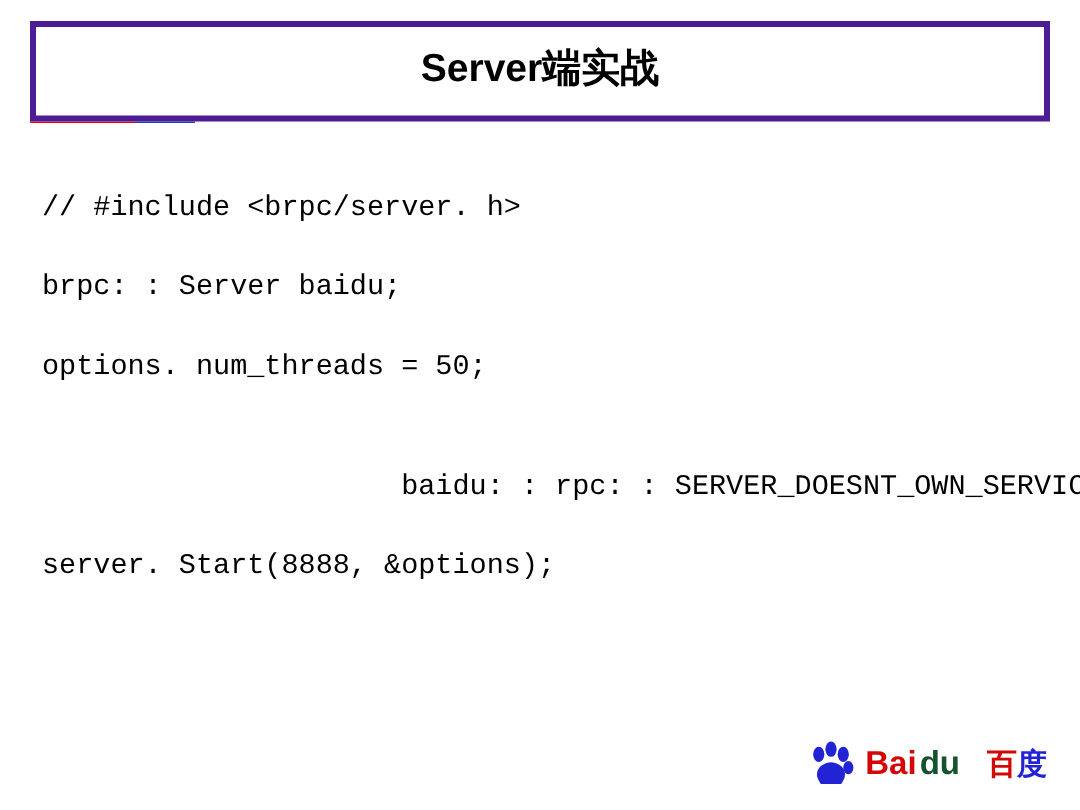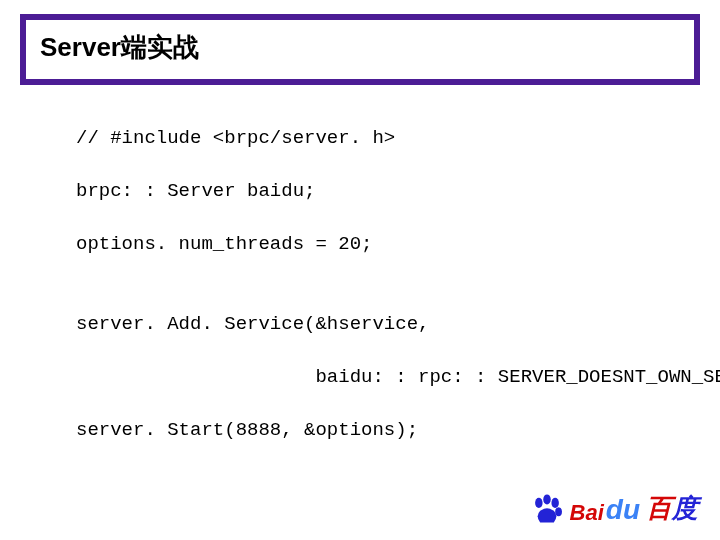--- a/index.html
+++ b/index.html
@@ -9,24 +9,25 @@
     background: #ffffff;
     font-family: Arial, "Microsoft YaHei", sans-serif;
     position: relative;
     overflow: hidden;
   }
   .title-box {
     position: absolute;
     top: 14px;
     left: 20px;
     right: 20px;
-    border: 6px solid #4c1d95;
+    border: 4px solid #4c1d95;
     padding: 10px 14px 14px 14px;
     background: #fff;
     z-index: 2;
+    text-align: center;
   }
   .title-text {
     font-size: 26px;
     font-weight: bold;
     color: #000;
   }
   .color-bar {
     position: absolute;
     top: 64px;
     left: 20px;
@@ -48,81 +49,79 @@
     position: absolute;
     top: 98px;
     left: 28px;
     right: 28px;
     font-family: "Courier New", Consolas, monospace;
     font-size: 19px;
     line-height: 1.4;
     color: #000;
     white-space: pre;
   }
-  .code-line { display: block; margin-left: 48px; }
+  .code-line { display: block; }
   .blank-line { height: 1.4em; }
   .logo {
     position: absolute;
     bottom: 14px;
     right: 22px;
     display: flex;
     align-items: center;
     gap: 6px;
   }
   .paw {
     width: 34px;
     height: 34px;
     position: relative;
   }
   .paw svg { width: 34px; height: 34px; }
   .logo-text {
     display: flex;
-    align-items: flex-end;
+    align-items: flex-start;
     gap: 2px;
-    font-style: italic;
   }
   .logo-bai {
     font-family: Arial, sans-serif;
     font-weight: bold;
     font-size: 22px;
     color: #d40707;
   }
   .logo-du {
     font-family: Arial, sans-serif;
     font-weight: bold;
-    font-size: 28px;
-    color: #3b82f6;
+    font-size: 22px;
+    color: #14532d;
   }
   .logo-cn {
     font-family: "Microsoft YaHei", sans-serif;
     font-weight: bold;
-    font-size: 26px;
-    margin-left: 4px;
+    font-size: 20px;
+    margin-left: 16px;
   }
   .logo-cn .c1 { color: #d40707; }
   .logo-cn .c2 { color: #2323d6; }
 </style>
 </head>
 <body>
 
 <div class="title-box">
   <div class="title-text">Server端实战</div>
 </div>
 
 <div class="color-bar">
   <div class="bar-red"></div>
   <div class="bar-blue"></div>
 </div>
 
 <div class="code-block">
 <span class="code-line">// #include &lt;brpc/server. h&gt;</span>
 <span class="code-line">brpc: : Server baidu;</span>
-<span class="code-line">options. num_threads = 20;</span>
+<span class="code-line">options. num_threads = 50;</span>
 <span class="blank-line"></span>
-<span class="code-line">server. Add. Service(&amp;hservice,</span>
 <span class="code-line">                     baidu: : rpc: : SERVER_DOESNT_OWN_SERVICE);</span>
 <span class="code-line">server. Start(8888, &amp;options);</span>
 <span class="blank-line"></span>
 
 
 </div>
 
 <div class="logo">
   <div class="paw">
     <svg viewBox="0 0 100 100">

